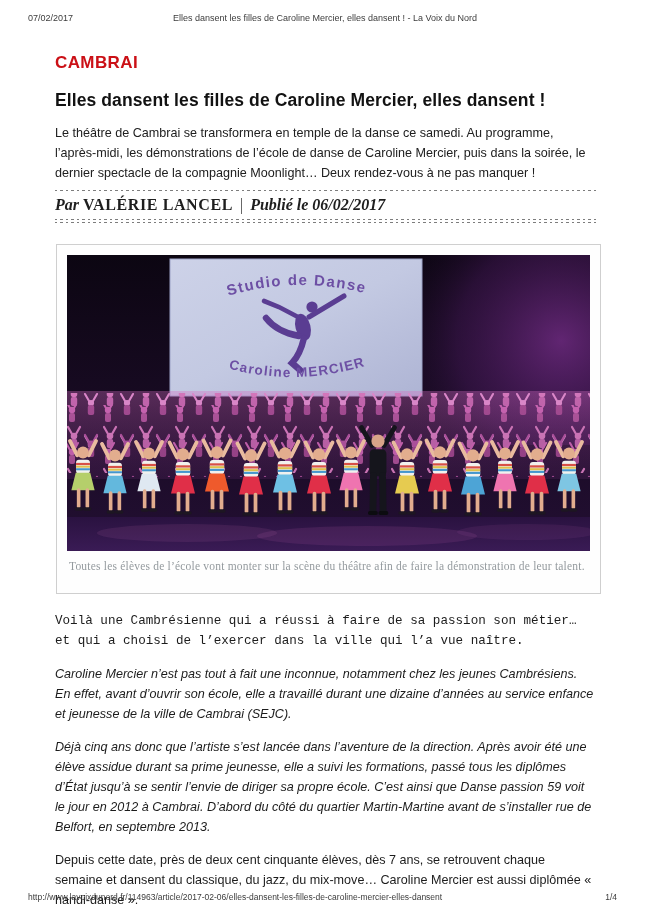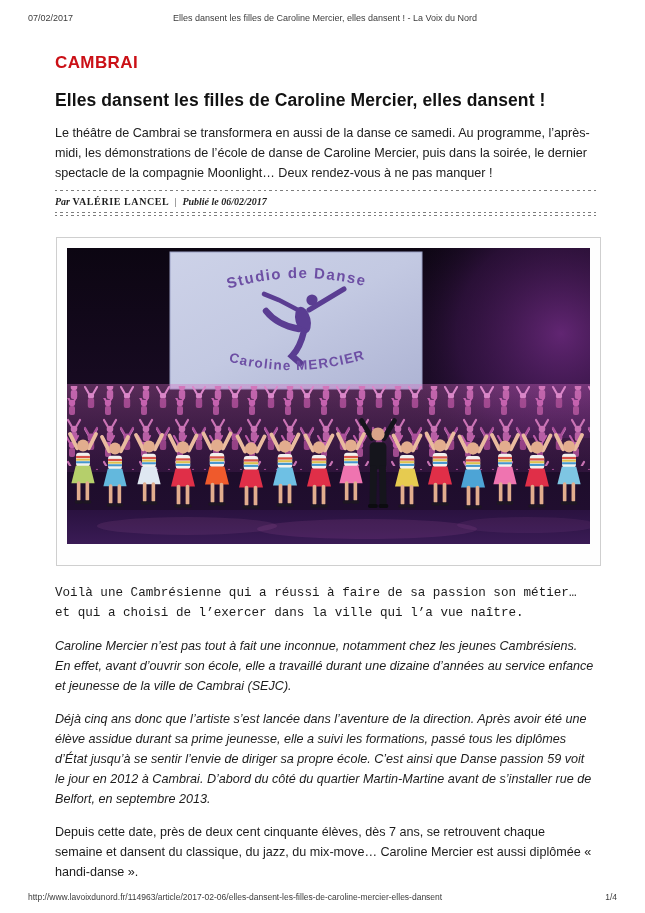--- a/index.html
+++ b/index.html
@@ -42,21 +42,21 @@
   }
 
   
   .byline-block { margin-top:7px; }
   .dash {
     height:1px;
     background:repeating-linear-gradient(90deg,#7d7d7d 0 2.5px,transparent 2.5px 5.5px);
   }
   .dash.gap { margin-top:2px; }
   .byline {
-    font-family:"Liberation Serif", serif; font-size:10px; color:#1e1e1e;
+    font-family:"Liberation Serif", serif; font-size:16px; color:#1e1e1e;
     padding:5px 0 5px 0; font-weight:700;
   }
   .byline .b-prefix, .byline .b-published { font-style:italic; }
   .byline .b-author { letter-spacing:0.6px; }
   .byline .b-sep { font-weight:400; color:#444; padding:0 3px; }
 
   
   figure.photo-frame {
     margin-top:21px; margin-left:1px; width:545px;
     border:1px solid #cfcfcf; background:#fefefe;
@@ -85,21 +85,21 @@
   <span class="ph-date">07/02/2017</span>
   <span class="ph-title">Elles dansent les filles de Caroline Mercier, elles dansent ! - La Voix du Nord</span>
 </div>
 
 <div class="content">
 
   <div class="kicker">CAMBRAI</div>
 
   <h1 class="headline">Elles dansent les filles de Caroline Mercier, elles dansent !</h1>
 
-  <p class="standfirst">Le théâtre de Cambrai se transformera en aussi de la danse ce samedi. Au programme, l’après-midi, les démonstrations de l’école de danse de Caroline Mercier, puis dans la soirée, le dernier spectacle de la compagnie Moonlight… Deux rendez-vous à ne pas manquer !</p>
+  <p class="standfirst">Le théâtre de Cambrai se transformera en temple de la danse ce samedi. Au programme, l’après-midi, les démonstrations de l’école de danse de Caroline Mercier, puis dans la soirée, le dernier spectacle de la compagnie Moonlight… Deux rendez-vous à ne pas manquer !</p>
 
   <div class="byline-block">
     <div class="dash"></div>
     <div class="byline">
       <span class="b-prefix">Par</span>
       <span class="b-author">VALÉRIE LANCEL</span>
       <span class="b-sep">|</span>
       <span class="b-published">Publié le 06/02/2017</span>
     </div>
     <div class="dash"></div>
@@ -231,20 +231,21 @@
         </g>
 
         <g>
           <rect x="0" y="262" width="523" height="34" fill="url(#floorG)"></rect>
           <ellipse cx="120" cy="278" rx="90" ry="9" fill="#e07ec8" opacity="0.10"></ellipse>
           <ellipse cx="300" cy="281" rx="110" ry="10" fill="#d66cc0" opacity="0.12"></ellipse>
           <ellipse cx="460" cy="277" rx="70" ry="8" fill="#b85fb0" opacity="0.10"></ellipse>
         </g>
       </svg>
     </div>
+    <figcaption>Toutes les élèves de l’école vont monter sur la scène du théâtre afin de faire la démonstration de leur talent.</figcaption>
   </figure>
 
   <div class="body-copy">
     <p class="p1">Voilà une Cambrésienne qui a réussi à faire de sa passion son métier… et qui a choisi de l’exercer dans la ville qui l’a vue naître.</p>
     <p class="p2">Caroline Mercier n’est pas tout à fait une inconnue, notamment chez les jeunes Cambrésiens. En effet, avant d’ouvrir son école, elle a travaillé durant une dizaine d’années au service enfance et jeunesse de la ville de Cambrai (SEJC).</p>
     <p class="p3">Déjà cinq ans donc que l’artiste s’est lancée dans l’aventure de la direction. Après avoir été une élève assidue durant sa prime jeunesse, elle a suivi les formations, passé tous les diplômes d’État jusqu’à se sentir l’envie de diriger sa propre école. C’est ainsi que Danse passion 59 voit le jour en 2012 à Cambrai. D’abord du côté du quartier Martin-Martine avant de s’installer rue de Belfort, en septembre 2013.</p>
     <p class="p4">Depuis cette date, près de deux cent cinquante élèves, dès 7 ans, se retrouvent chaque semaine et dansent du classique, du jazz, du mix-move… Caroline Mercier est aussi diplômée « handi-danse ».</p>
   </div>
 
 </div>

